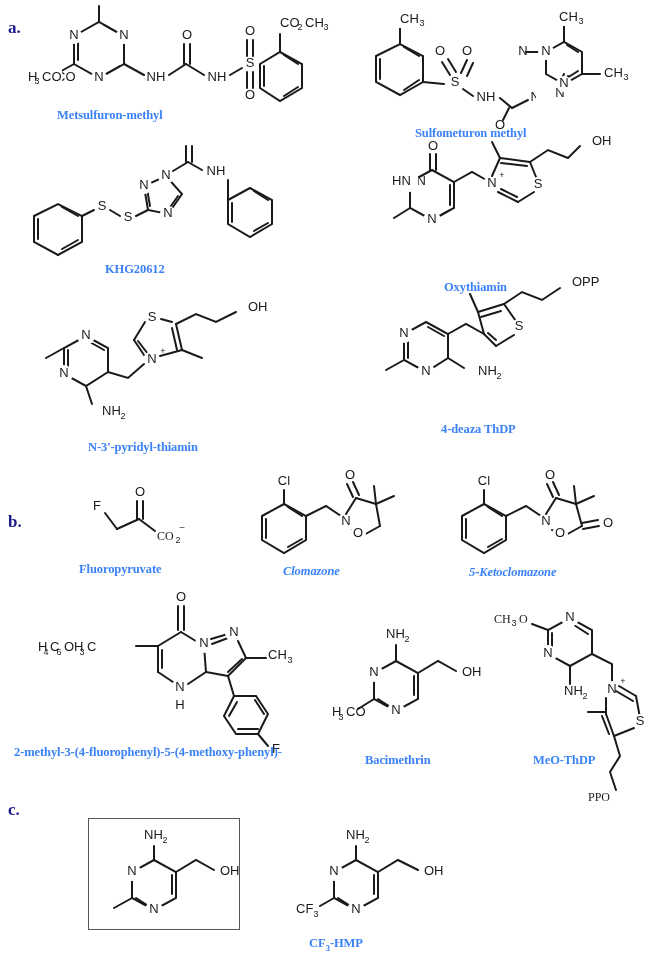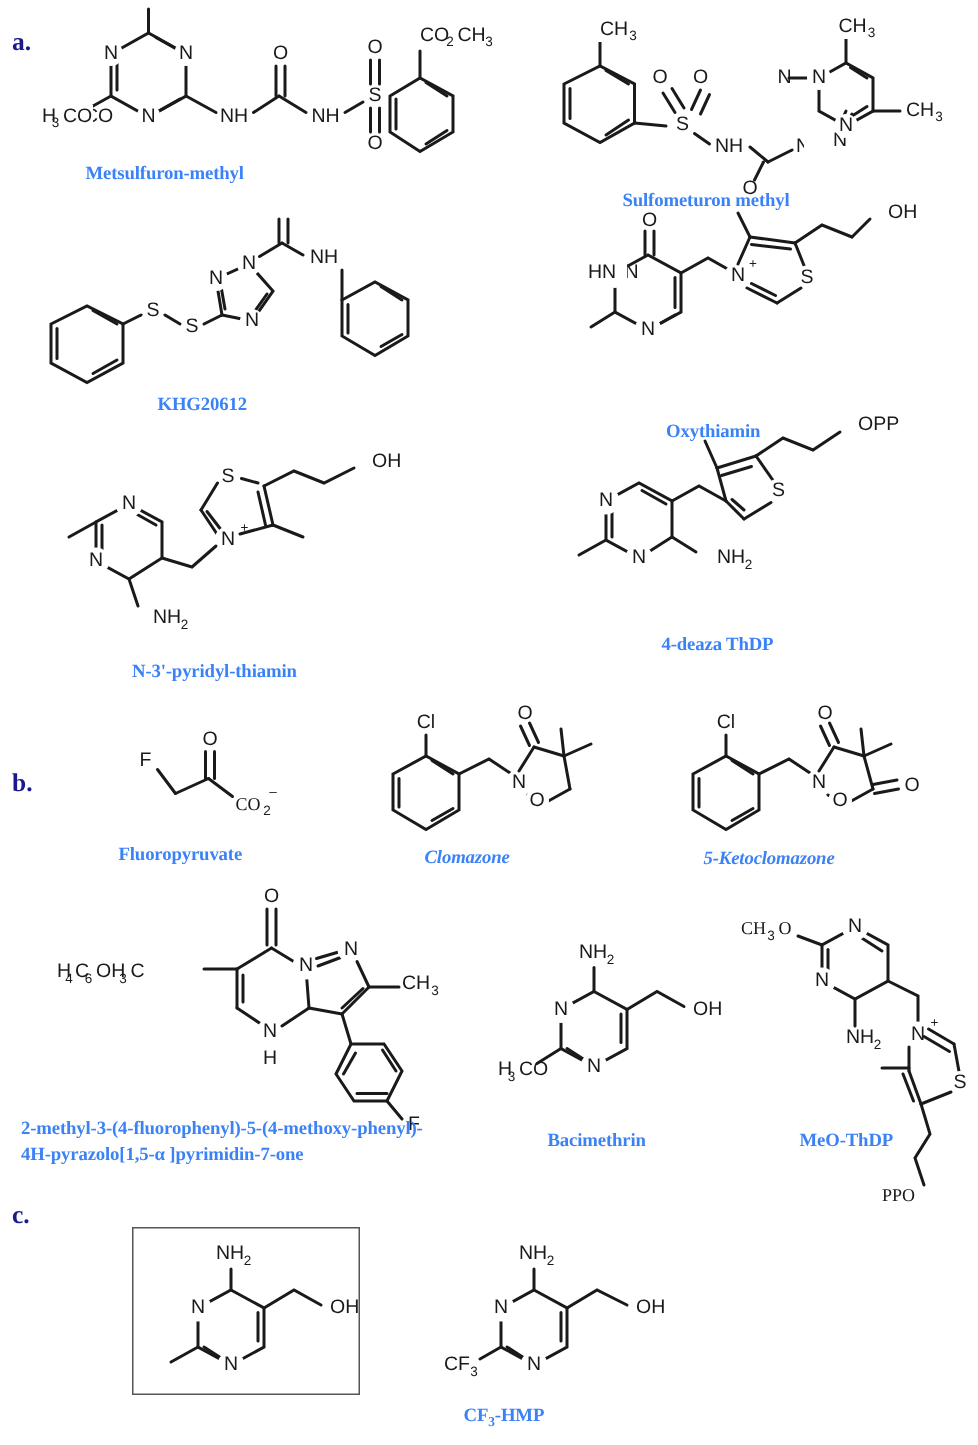--- a/index.html
+++ b/index.html
@@ -435,21 +435,20 @@
   <path class="bond" d="M124 96 L146 96 L158 114 L148 134 L126 134 L114 116 Z"></path>
   <path class="bond" d="M145 100 L154 114"></path>
   <path class="bond" d="M148 129 L128 129"></path>
   <path class="bond" d="M119 116 L127 102"></path>
   <path class="bond" d="M148 134 L158 146"></path>
   <text class="atom" x="166" y="150">F</text>
 </svg>
 </div>
 <div class="cmpd-name multiline" style="left:14px;top:744px;width:340px;">
   <span>2-methyl-3-(4-fluorophenyl)-5-(4-methoxy-phenyl)-</span><br>
-  <span>4H-pyrazolo[1,5-α   ]pyrimidin-7-one</span>
 </div>
 
 <div class="struct" style="left:330px;top:625px;">
 <svg width="160" height="120" viewBox="0 0 160 120">
 
   <text class="atom" x="56" y="10" style="text-anchor:start;">NH</text>
   <text class="atom-sm" x="77" y="15">2</text>
   <path class="bond" d="M66 20 L66 36"></path>
 
   <path class="bond" d="M66 36 L88 48 L88 74 L66 86 L44 74 L44 48 Z"></path>

